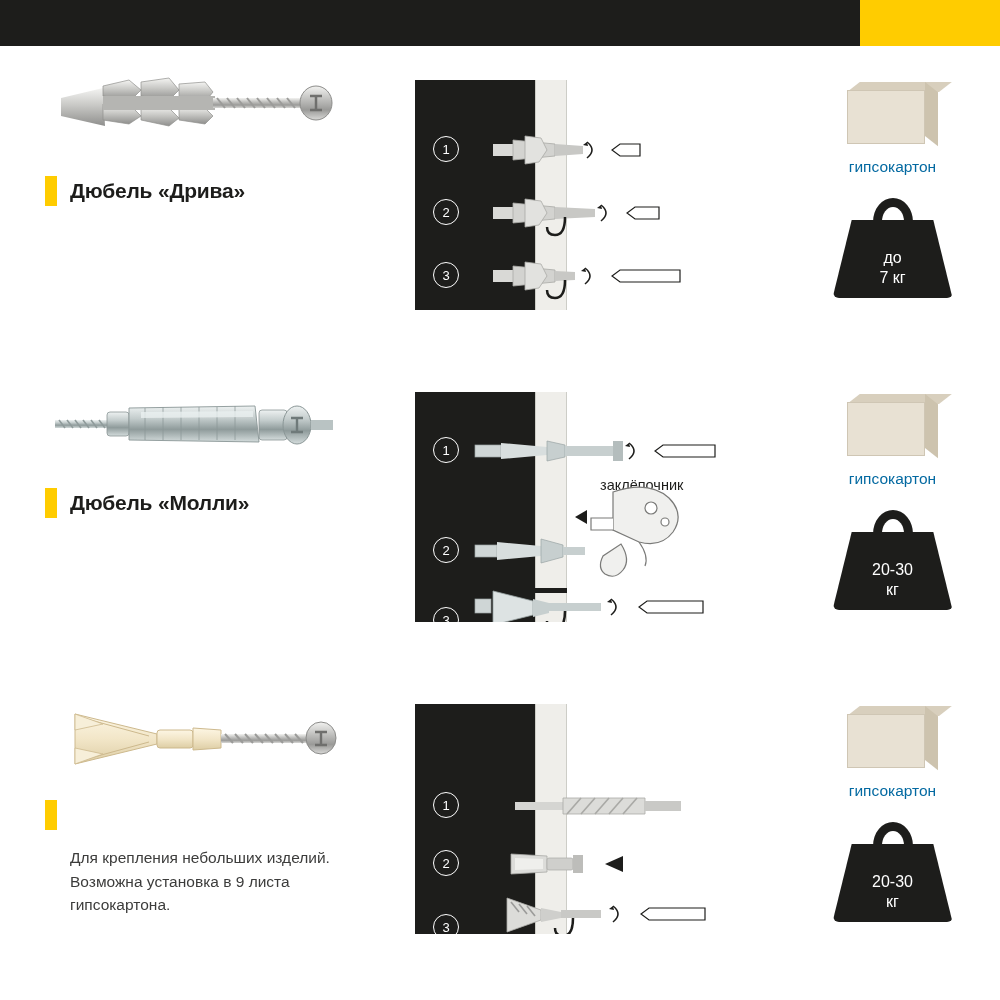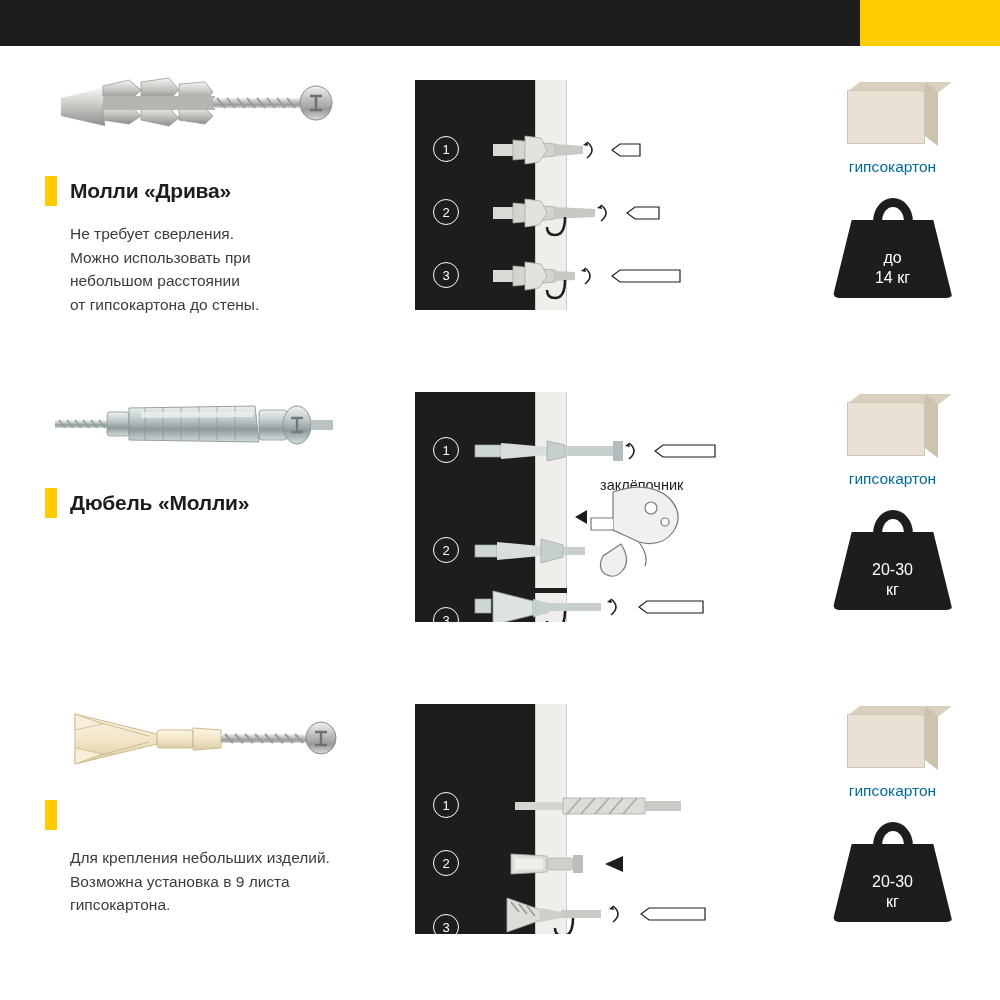--- a/index.html
+++ b/index.html
@@ -271,26 +271,22 @@
           <path d="M232 38 L240 48"></path>
             <path d="M242 38 L250 48"></path>
         </g>
 
         <ellipse cx="271" cy="43" rx="16" ry="17" fill="url(#gmet)" stroke="#8c8c8a" stroke-width="1"></ellipse>
         <path d="M265 36 L277 36 M271 36 L271 50 M265 50 L277 50" stroke="#6f6f6d" stroke-width="2.5" fill="none"></path>
       </svg>
     </div>
     <div class="title-line">
       <div class="title-bar"></div>
-      <div class="title-text">Молли «Дрива»</div>
-    </div>
-    <div class="desc">Не требует сверления.
-Можно использовать при
-небольшом расстоянии
-от гипсокартона до стены.</div>
+      <div class="title-text">Дюбель «Дрива»</div>
+    </div>
   </div>
 
   <div class="diagram">
     <div class="wall-black"></div>
     <div class="wall-board"></div>
     <div class="step-badge" style="top:56px">1</div>
     <div class="step-badge" style="top:119px">2</div>
     <div class="step-badge" style="top:182px">3</div>
 
     <svg width="340" height="230" style="position:absolute;left:0;top:0">
@@ -333,21 +329,21 @@
     <div class="board-chip">
       <div class="board-top"></div>
       <div class="board-side"></div>
       <div class="board-face"></div>
     </div>
     <div class="material-label">гипсокартон</div>
     <div class="weight-wrap">
       <div class="weight-handle"></div>
       <div class="weight-body"></div>
       <div class="weight-text">до
-14 кг</div>
+7 кг</div>
     </div>
   </div>
 </div>
 
 <div class="row" id="row-1">
 
   <div class="left-col">
     <div class="product-img">
       <svg width="320" height="110" viewBox="0 0 320 110">
         <defs>

